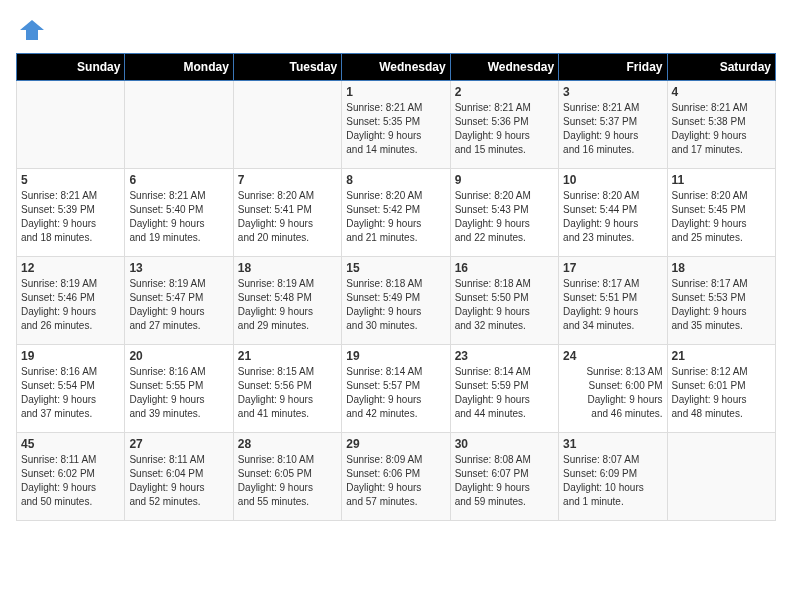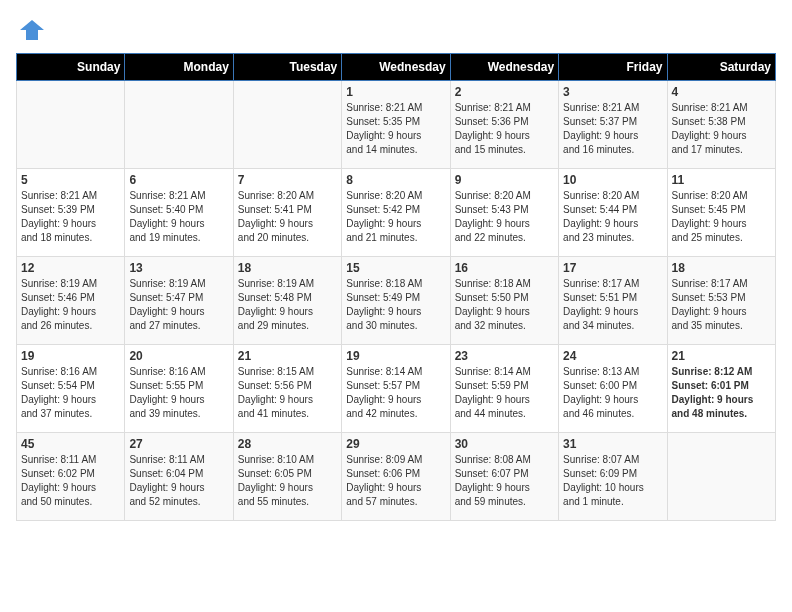--- a/index.html
+++ b/index.html
@@ -287,28 +287,28 @@
         </td>
         <td>
           <span class="day-num">23</span>
           <div class="day-info" style="white-space: pre-line;">Sunrise: 8:14 AM
 Sunset: 5:59 PM
 Daylight: 9 hours
 and 44 minutes.</div>
         </td>
         <td>
           <span class="day-num">24</span>
-          <div class="day-info" style="white-space: pre-line;">Sunrise: 8:13 AM
+          <div class="day-info" style="white-space: pre-line; text-align: right;">Sunrise: 8:13 AM
 Sunset: 6:00 PM
 Daylight: 9 hours
 and 46 minutes.</div>
         </td>
         <td>
           <span class="day-num">21</span>
-          <div class="day-info" style="white-space: pre-line; font-weight: bold;">Sunrise: 8:12 AM
+          <div class="day-info" style="white-space: pre-line;">Sunrise: 8:12 AM
 Sunset: 6:01 PM
 Daylight: 9 hours
 and 48 minutes.</div>
         </td>
       </tr>
       <tr>
         <td>
           <span class="day-num">45</span>
           <div class="day-info" style="white-space: pre-line;">Sunrise: 8:11 AM
 Sunset: 6:02 PM

